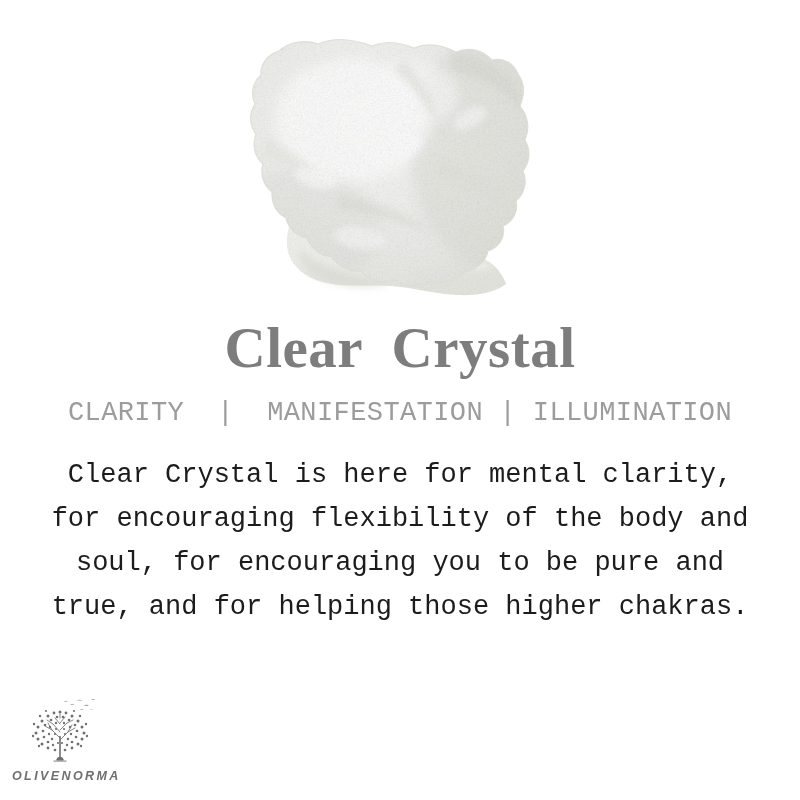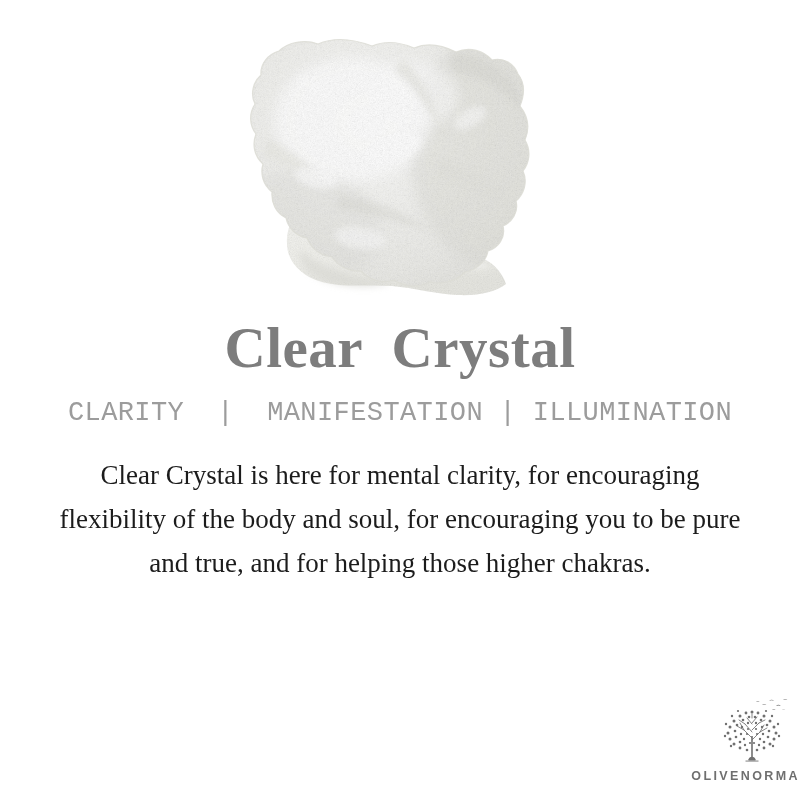--- a/index.html
+++ b/index.html
@@ -68,36 +68,37 @@
     white-space: pre;
   }
 
   
   .description {
     margin: 0;
     padding: 0;
     margin-top: 26px;
     width: 700px;
     color: #1c1c1c;
-    font-family: Liberation Serif, serif;
+    font-family: Liberation Mono, monospace;
     font-weight: 400;
     font-size: 27px;
     line-height: 44px;
     text-align: center;
   }
 
   
   .logo {
     position: absolute;
-    left: 0;
+    left: 12px;
     right: 0;
     bottom: 18px;
     display: flex;
     flex-direction: column;
-    align-items: flex-end;
+    align-items: flex-start;
+    font-style: italic;
   }
   .logo-mark {
     width: 96px;
     height: 72px;
     display: block;
   }
   .logo-text {
     margin-top: 2px;
     color: #6f6f6f;
     font-family: "Liberation Sans", sans-serif;

